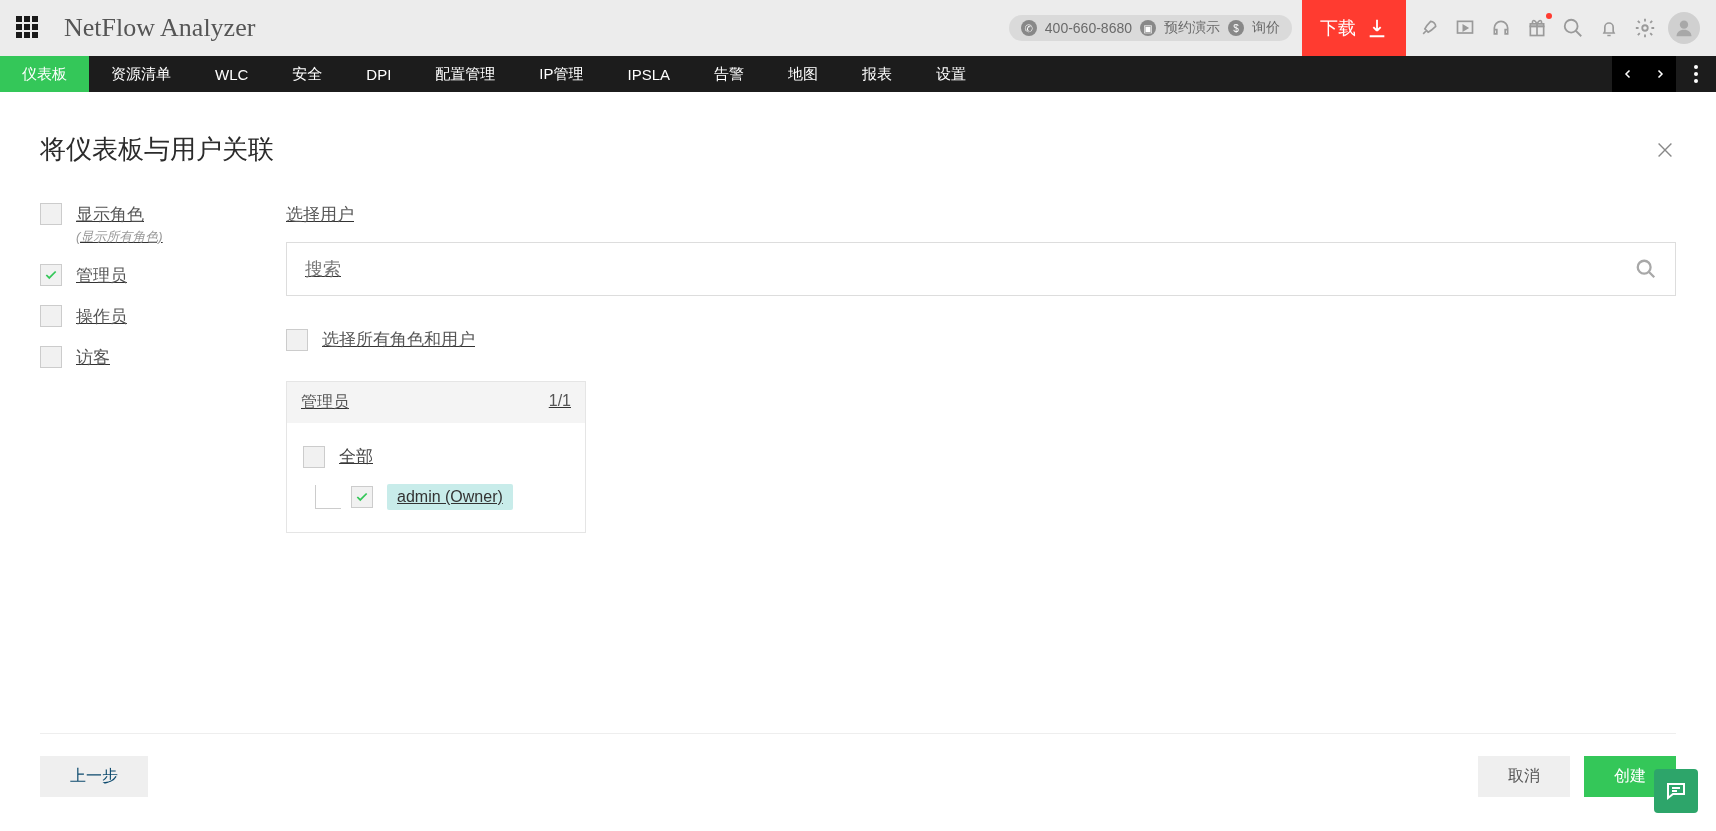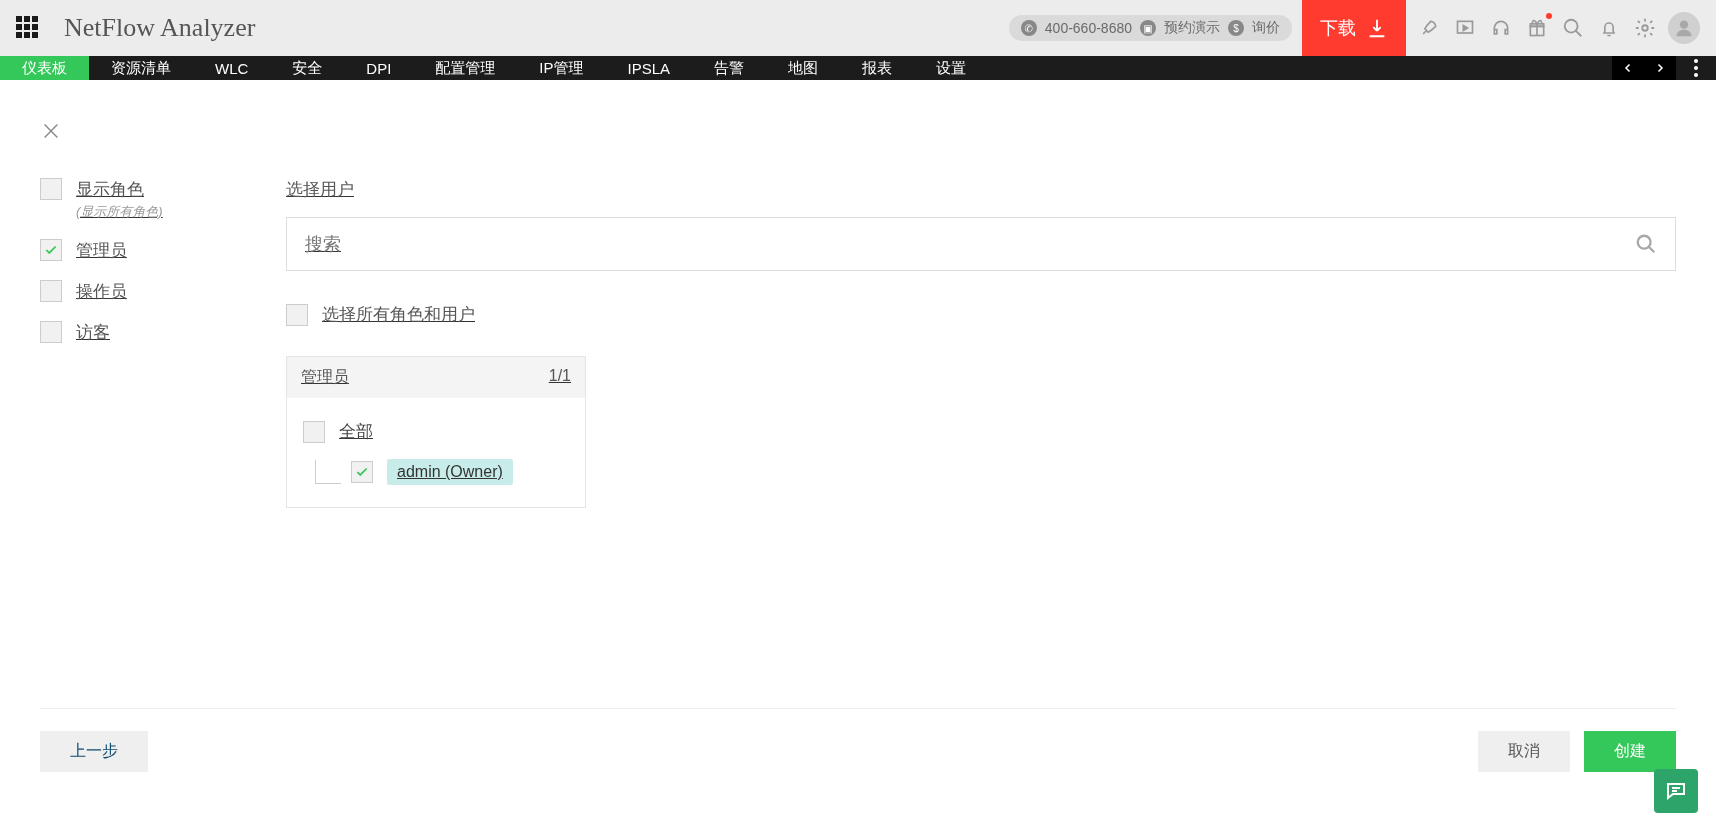--- a/index.html
+++ b/index.html
@@ -12,21 +12,21 @@
 .top-right { margin-left: auto; display: flex; align-items: center; gap: 10px; }
 .info-pills { background: #dadada; border-radius: 16px; padding: 4px 12px; display: flex; align-items: center; gap: 8px; color: #6a6a6a; font-size: 14px; }
 .info-pills .ic { width: 16px; height: 16px; border-radius: 50%; background: #888; display: inline-flex; align-items: center; justify-content: center; font-size: 10px; color: #fff; }
 .download-btn { background: #ff3b30; color: #ffffff; height: 56px; padding: 0 18px; display: flex; align-items: center; gap: 10px; font-size: 18px; cursor: pointer; }
 .icon-btn { width: 26px; height: 26px; display: flex; align-items: center; justify-content: center; color: #9a9a9a; cursor: pointer; }
 svg { display: block; }
 .avatar { width: 32px; height: 32px; border-radius: 50%; background: #d0d0d0; display:flex; align-items:center; justify-content:center; }
 .gift-dot { position: relative; }
 .gift-dot::after { content:''; width:6px; height:6px; background:#ff3b30; border-radius:50%; position:absolute; top:-2px; right:-2px; }
 
-.nav { height: 24px; background: #1c1c1c; display: flex; align-items: stretch; }
+.nav { height: 36px; background: #1c1c1c; display: flex; align-items: stretch; }
 .nav-item { padding: 0 22px; display: flex; align-items: center; color: #fff; font-size: 15px; cursor: pointer; }
 .nav-item.active { background: #34c759; }
 .nav-pad { flex: 1; }
 .nav-arrows { display: flex; background: #000; }
 .nav-arrows .ar { width: 32px; display: flex; align-items: center; justify-content: center; color: #fff; cursor:pointer; }
 .nav-menu { width: 40px; display: flex; align-items: center; justify-content: center; color:#fff; cursor:pointer; }
 .nav-menu .dots { display:flex; flex-direction:column; gap:3px;}
 .nav-menu .dots span{width:4px;height:4px;border-radius:50%;background:#fff;}
 
 .content { padding: 40px 40px 0 40px; }
@@ -173,20 +173,21 @@
       <div class="dots">
         <span></span>
         <span></span>
         <span></span>
       </div>
     </div>
 </div>
 
 <div class="content">
   <div class="page-head">
+    <div class="page-title">将仪表板与用户关联</div>
     <div class="close-x">
         <svg width="22" height="22" viewBox="0 0 24 24" fill="none" stroke="currentColor" stroke-width="1.5">
           <path d="M5 5l14 14M19 5L5 19"></path>
         </svg>
       </div>
   </div>
 
   <div class="body-row">
     <div class="sidebar">
       <div class="role-item">

